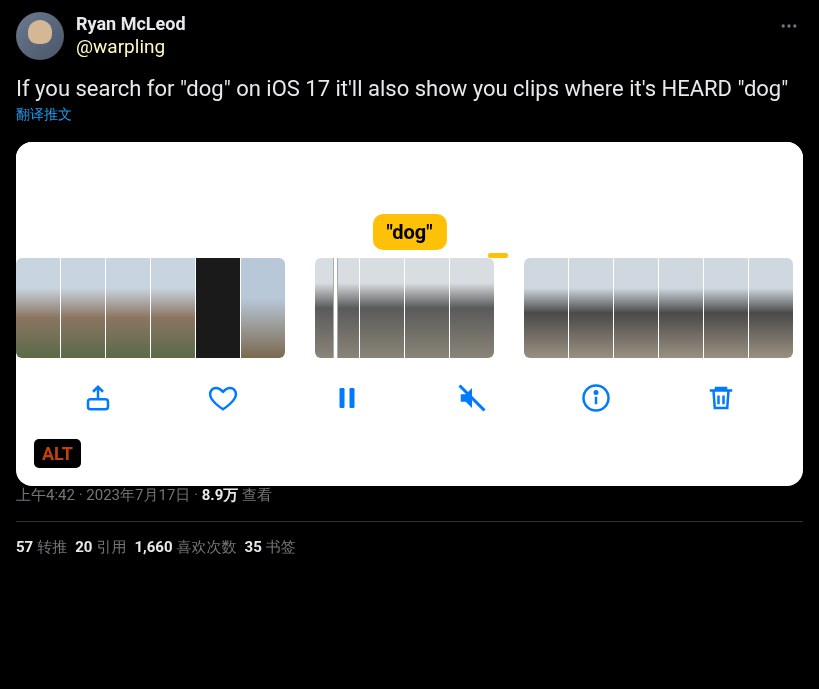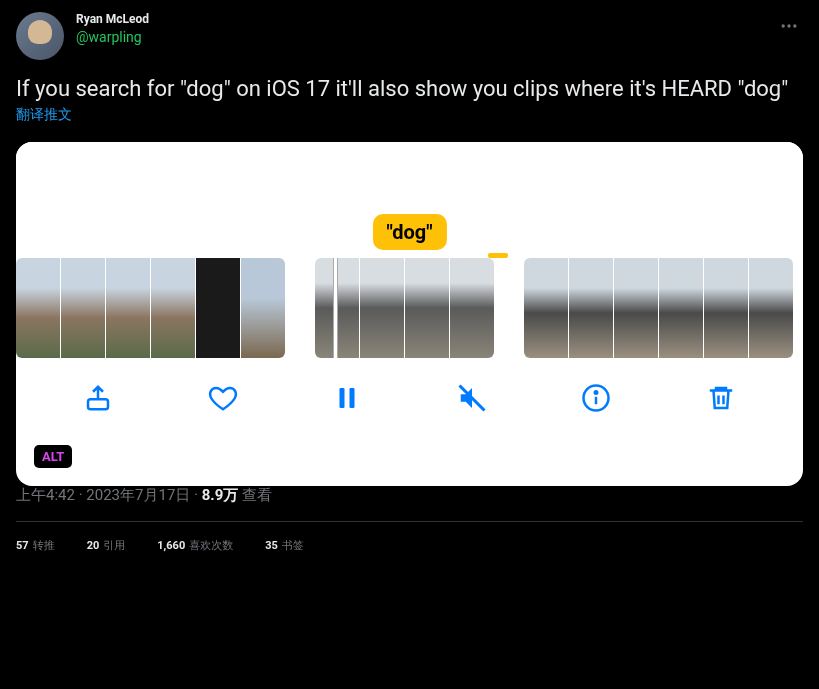--- a/index.html
+++ b/index.html
@@ -39,26 +39,26 @@
     border-radius: 50% 50% 40% 40%;
   }
   .names {
     flex: 1;
     display: flex;
     flex-direction: column;
     line-height: 1.3;
   }
   .display-name {
     font-weight: 700;
-    font-size: 12px;
+    font-size: 18px;
     color: #e7e9ea;
   }
   .handle {
-    font-size: 14px;
-    color: #22c55e;
+    font-size: 19px;
+    color: #fef9c3;
   }
   .more {
     color: #71767b;
     padding: 4px;
     cursor: pointer;
   }
   .content {
     margin-top: 14px;
     font-size: 22px;
     line-height: 1.35;
@@ -158,44 +158,44 @@
     justify-content: center;
     color: #007aff;
     cursor: pointer;
   }
   .ctrl svg { width: 30px; height: 30px; }
   .alt-badge {
     position: absolute;
     left: 18px;
     bottom: 18px;
     background: #000;
-    color: #d946ef;
-    font-size: 13px;
+    color: #c2410c;
+    font-size: 18px;
     font-weight: 700;
     padding: 4px 8px;
     border-radius: 5px;
   }
   .meta {
     font-size: 15px;
     color: #71767b;
   }
   .meta .bold {
     color: #e7e9ea;
     font-weight: 700;
   }
   .divider {
     height: 1px;
     background: #2f3336;
     margin-top: 16px;
   }
   .stats {
     display: flex;
-    gap: 32px;
+    gap: 8px;
     padding: 16px 0 0 0;
-    font-size: 11px;
+    font-size: 15px;
     color: #71767b;
   }
   .stats .num {
     color: #e7e9ea;
     font-weight: 700;
     margin-right: 4px;
   }
 </style>
 </head>
 <body>

